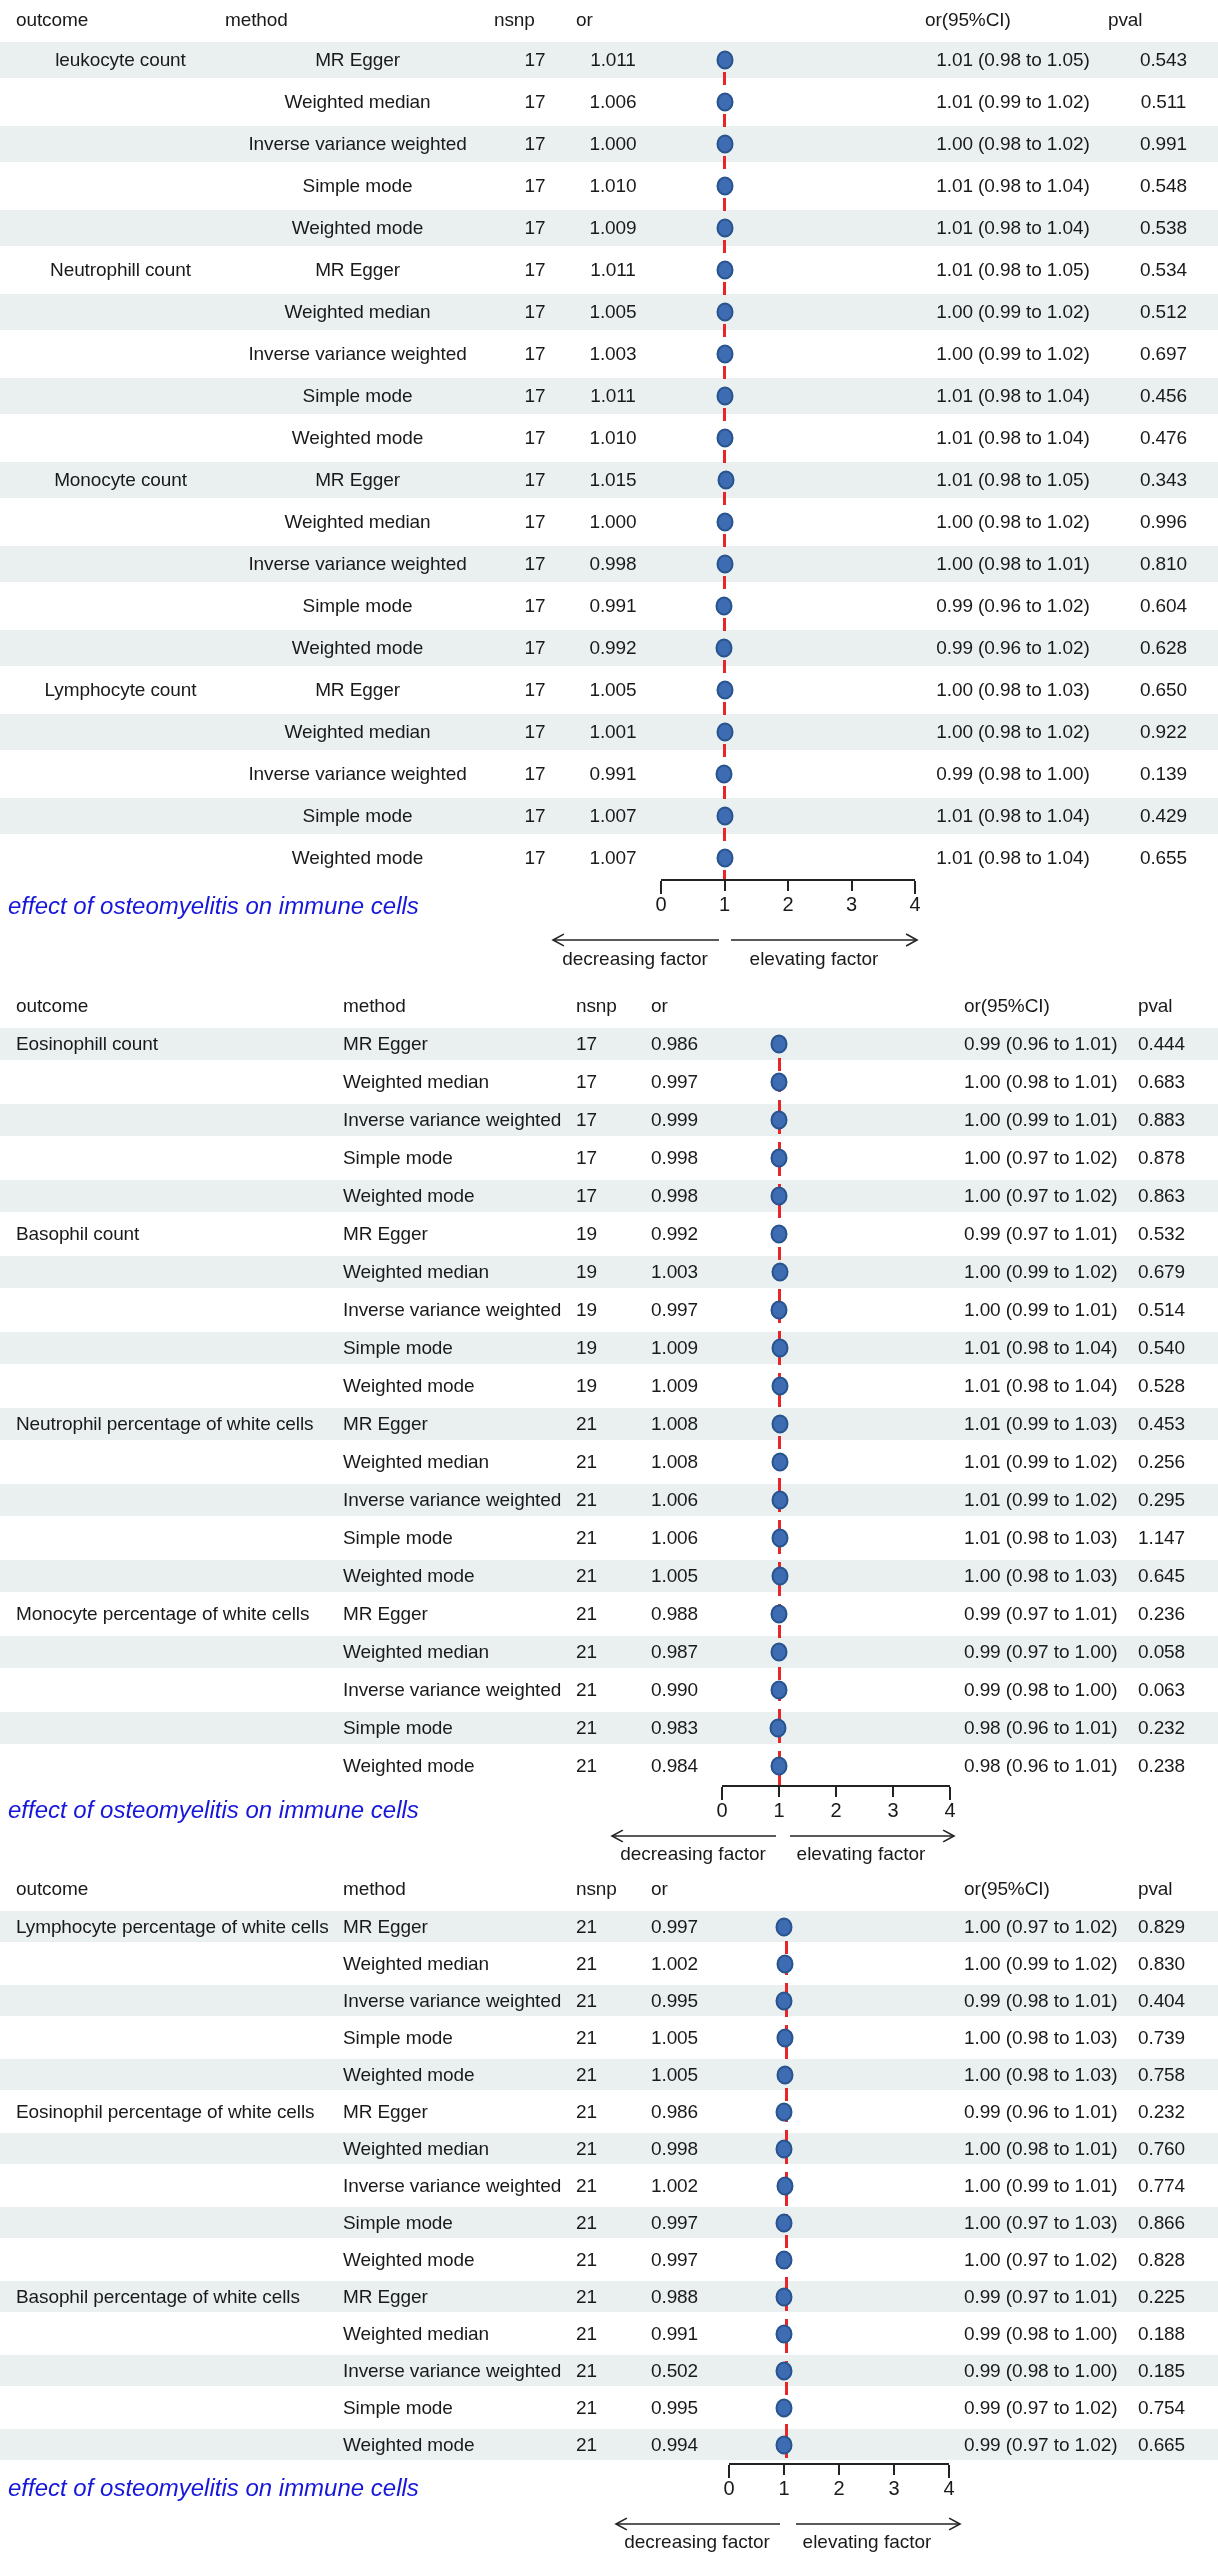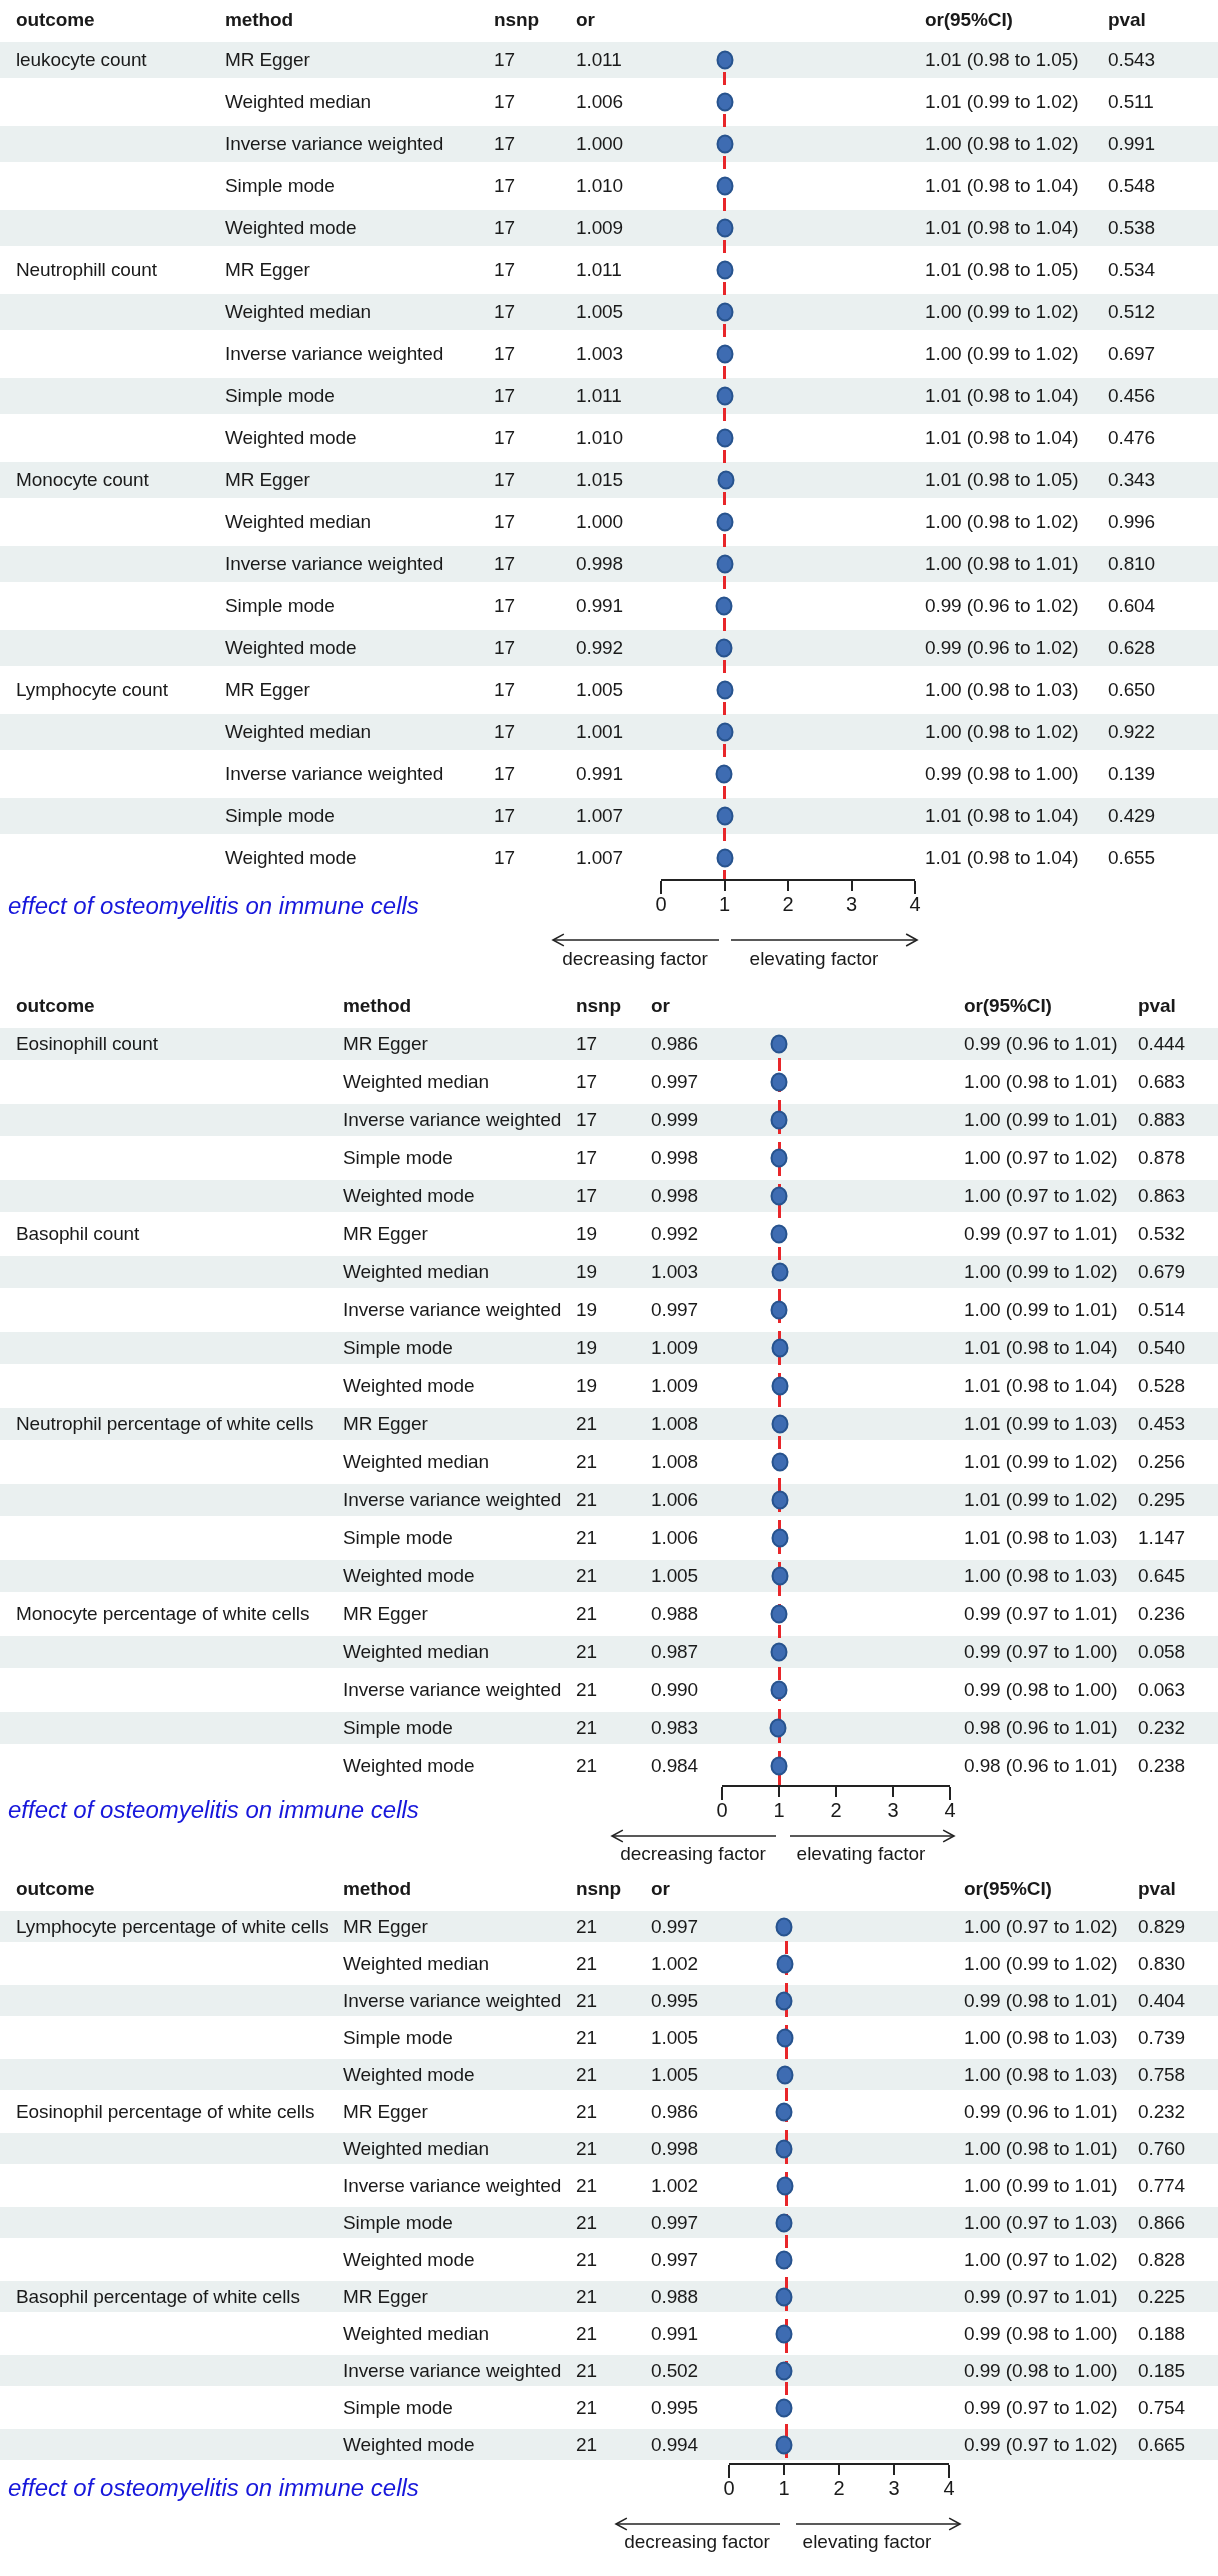--- a/index.html
+++ b/index.html
@@ -10,25 +10,25 @@
     -webkit-font-smoothing:antialiased;
   }
   .forest{margin:0;width:1219px;}
   .panel{position:relative;width:1219px;}
 
   
   .row{display:grid;align-items:center;position:relative;}
   .p0 .row{grid-template-columns:225px 265px 86px 74px 268px 183px 118px;}
   .p1 .row,.p2 .row{grid-template-columns:343px 231px 77px 69px 242px 173px 84px;}
 
-  .hdr{font-weight:bold;font-size:19px;}
+  .hdr{font-weight:normal;font-size:19px;}
   .p0 .hdr{height:39px;}
   .p1 .hdr,.p2 .hdr{height:38px;}
 
-  .p0 .drow{height:42px;}
+  .p0 .drow{height:42px;text-align:center;}
   .p1 .drow{height:38px;}
   .p2 .drow{height:37px;}
 
   .drow,.hdr{font-size:19px;letter-spacing:-0.1px;}
   .cell{white-space:nowrap;overflow:visible;}
   .c-outcome{padding-left:16px;}
   .p0 .c-nsnp{padding-left:4px;}
   .p1 .c-nsnp,.p2 .c-nsnp{padding-left:2px;}
   .p0 .c-ci{padding-left:7px;}
   .p1 .c-ci,.p2 .c-ci{padding-left:2px;}

